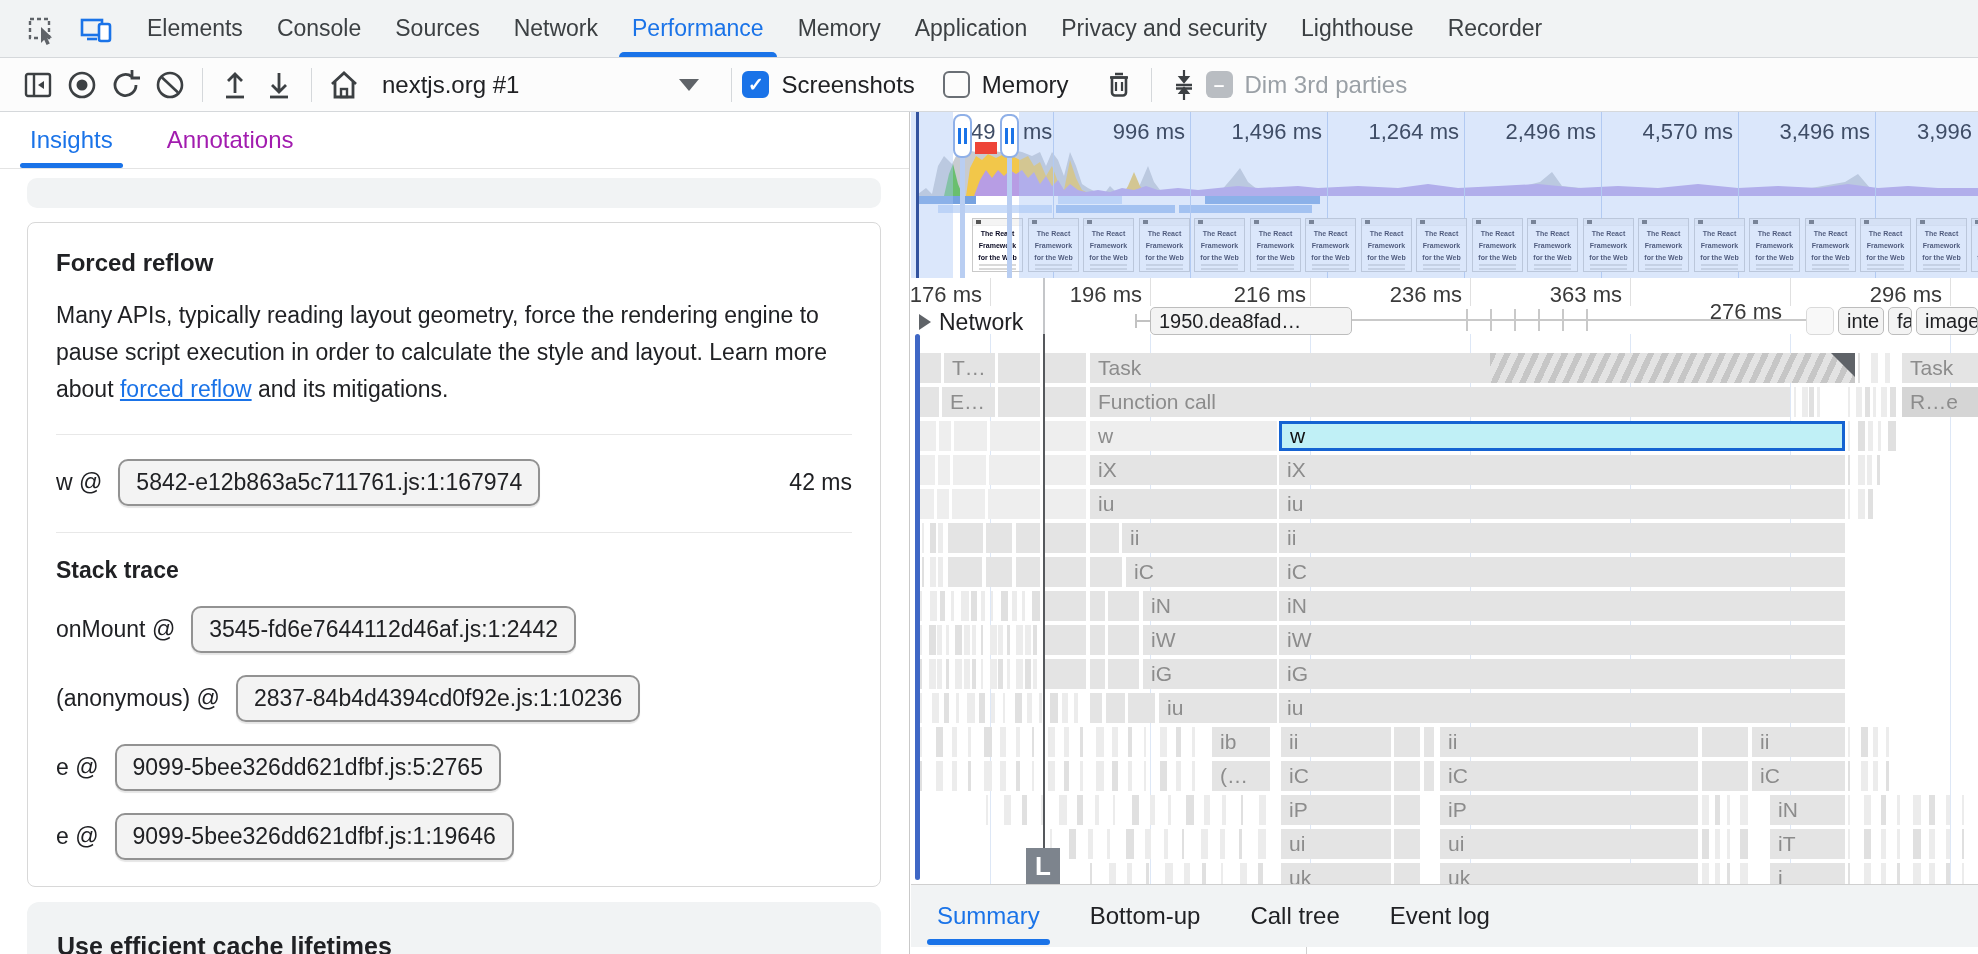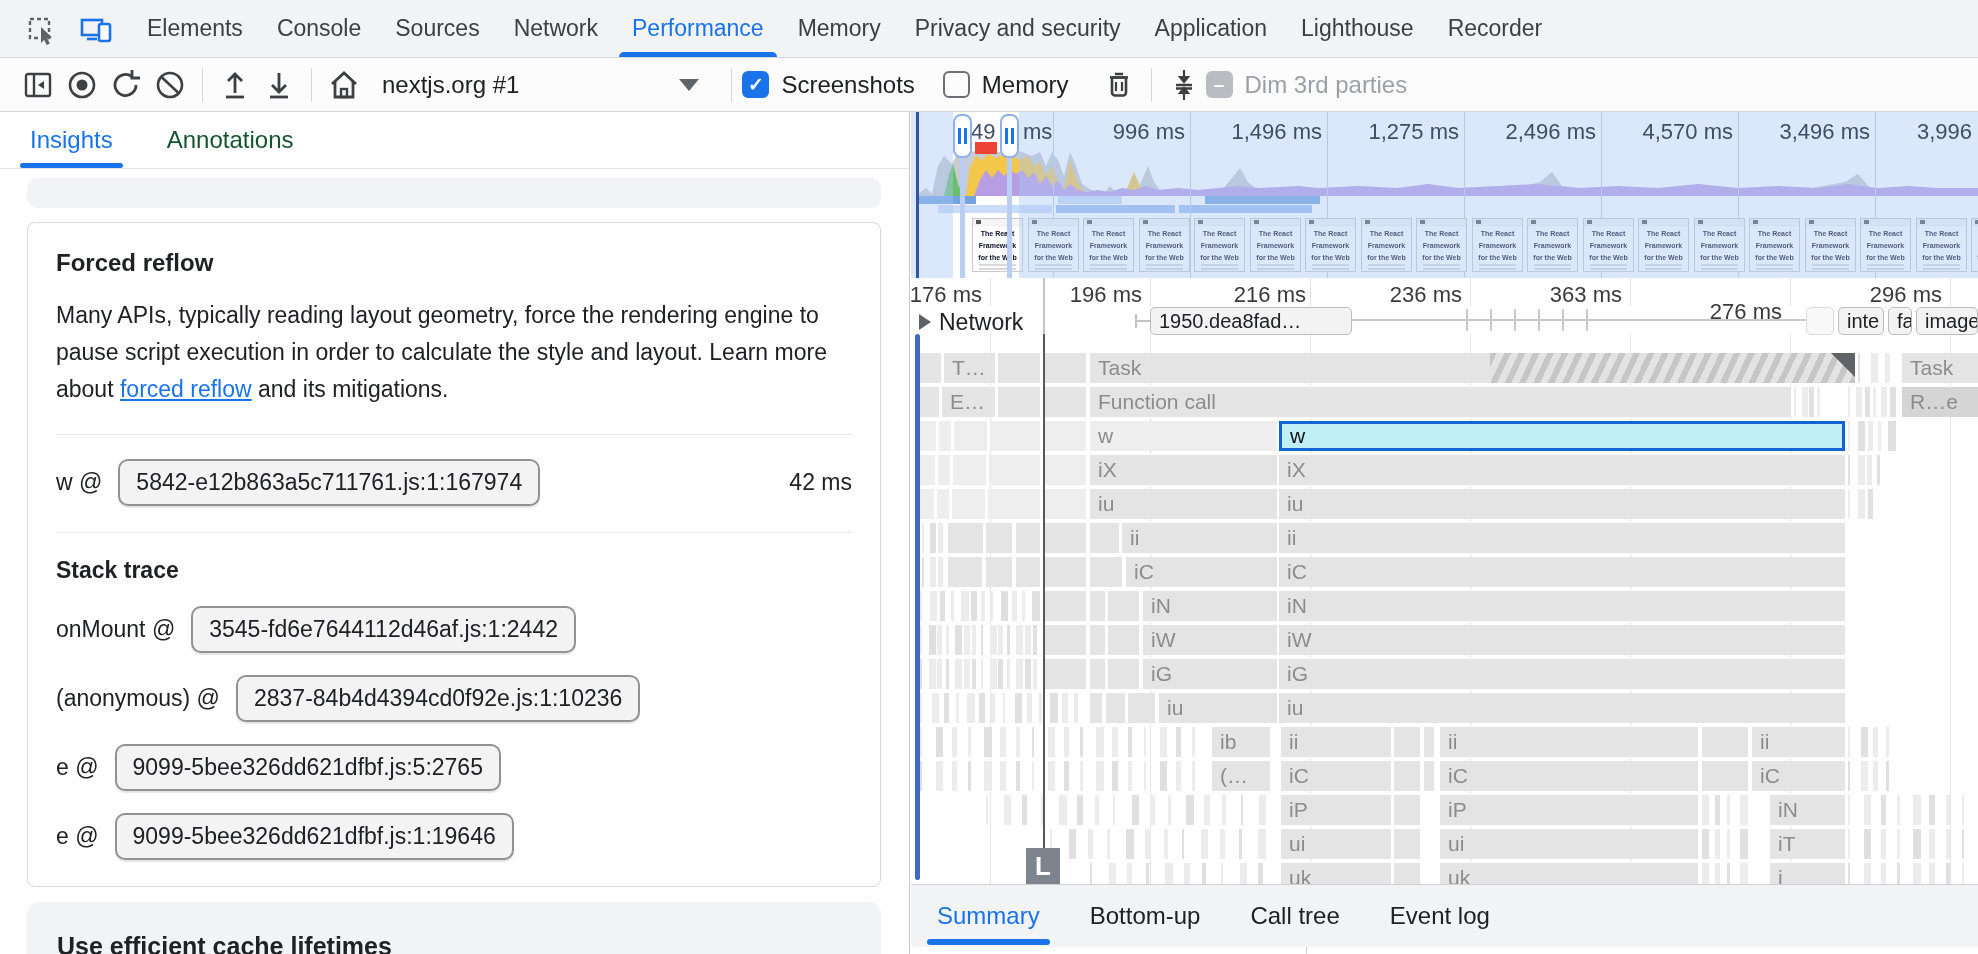--- a/index.html
+++ b/index.html
@@ -24,21 +24,21 @@
   .cb{width:27px;height:27px;border:2px solid #6a6f75;border-radius:6px;box-sizing:border-box;
       margin-right:12px;display:flex;align-items:center;justify-content:center;font-size:19px;font-weight:bold}
   .cb.checked{background:#1a73e8;border-color:#1a73e8;color:#fff}
   .cb.disabled{background:#b9bdc2;border:none;color:#fff}
   .cb-label{font-size:24px;color:#202124;margin-right:28px}
   .cb-label.dim{color:#9aa0a6}
   
   #leftPanel{position:absolute;left:0;top:112px;width:910px;bottom:0;background:#fff;
              border-right:1px solid #c9c9c9;overflow:hidden;box-sizing:border-box}
   .ptabs{height:56px;border-bottom:1px solid #e4e4e4;display:flex;align-items:stretch;padding-left:30px;gap:54px}
-  .ptab{font-size:24px;color:#14532d;display:flex;align-items:center;position:relative}
+  .ptab{font-size:24px;color:#a21caf;display:flex;align-items:center;position:relative}
   .ptab.active{color:#1a73e8}
   .ptab.active::after{content:'';position:absolute;left:-10px;right:-10px;bottom:0;height:5px;
         background:#1a73e8;border-radius:5px}
   .gray-pill{position:absolute;left:27px;right:28px;top:66px;height:30px;background:#f1f3f4;border-radius:10px}
   .card{position:absolute;left:27px;right:28px;top:110px;height:665px;background:#fff;
         border:1px solid #d8d8d8;border-radius:8px;padding:22px 28px;box-sizing:border-box;overflow:hidden}
   .card-title{font-size:24px;font-weight:bold;margin:4px 0 20px}
   .desc{font-size:23px;line-height:37px;margin:0}
   .desc a{color:#1a73e8}
   .hr{height:1px;background:#e8e8e8;margin:26px 0 24px}
@@ -117,22 +117,22 @@
       </svg>
     </span>
   </div>
   <div id="mainTabs" style="display:flex;height:100%">
       <div class="tab">Elements</div>
       <div class="tab">Console</div>
       <div class="tab">Sources</div>
       <div class="tab">Network</div>
       <div class="tab active">Performance</div>
       <div class="tab">Memory</div>
+      <div class="tab">Application</div>
       <div class="tab">Privacy and security</div>
-      <div class="tab">Application</div>
       <div class="tab">Lighthouse</div>
       <div class="tab">Recorder</div>
     </div>
 </div>
 
 <div class="toolbar">
   <span class="icon-btn">
     <svg class="glyph" width="32" height="32" viewBox="0 0 32 32">
       <rect x="4" y="5" width="24" height="22" rx="2" fill="none" stroke="#3c4043" stroke-width="2.4"></rect>
       <line x1="12" y1="5" x2="12" y2="27" stroke="#3c4043" stroke-width="2.4"></line>
@@ -417,21 +417,21 @@
       <div class="mm-grid" style="left: 279px;"></div>
       <div class="mm-grid" style="left: 416px;"></div>
       <div class="mm-grid" style="left: 553px;"></div>
       <div class="mm-grid" style="left: 690px;"></div>
       <div class="mm-grid" style="left: 827px;"></div>
       <div class="mm-grid" style="left: 964px;"></div>
       <div class="tint" style="position: absolute; left: 0px; top: 0px; width: 42px; height: 166px; background: rgba(170, 198, 246, 0.42);"></div>
       <div class="tint" style="position: absolute; left: 108px; top: 0px; width: 959px; height: 166px; background: rgba(170, 198, 246, 0.42);"></div>
       <div class="mm-label" style="left: 134px;">996 ms</div>
       <div class="mm-label" style="left: 271px;">1,496 ms</div>
-      <div class="mm-label" style="left: 408px;">1,275 ms</div>
+      <div class="mm-label" style="left: 408px;">1,264 ms</div>
       <div class="mm-label" style="left: 545px;">2,496 ms</div>
       <div class="mm-label" style="left: 682px;">4,570 ms</div>
       <div class="mm-label" style="left: 819px;">3,496 ms</div>
       <div class="mm-label" style="left: 921px;">3,996</div>
       <div style="position: absolute; left: 5px; top: 0px; width: 3px; height: 166px; background: rgb(51, 83, 158); z-index: 6;"></div>
       <div style="position: absolute; left: 60px; top: 7px; width: 40px; height: 26px; font-size: 22px; color: rgb(63, 77, 102); z-index: 6;">49</div>
       <div style="position: absolute; left: 112px; top: 7px; width: 44px; height: 26px; font-size: 22px; color: rgb(63, 77, 102); z-index: 6;">ms</div>
       <div style="position: absolute; left: 64px; top: 30px; width: 22px; height: 12px; background: rgb(238, 68, 55); z-index: 7;"></div>
       <div class="hline" style="left: 49px;"></div>
       <div class="handle" style="left: 42px;">

